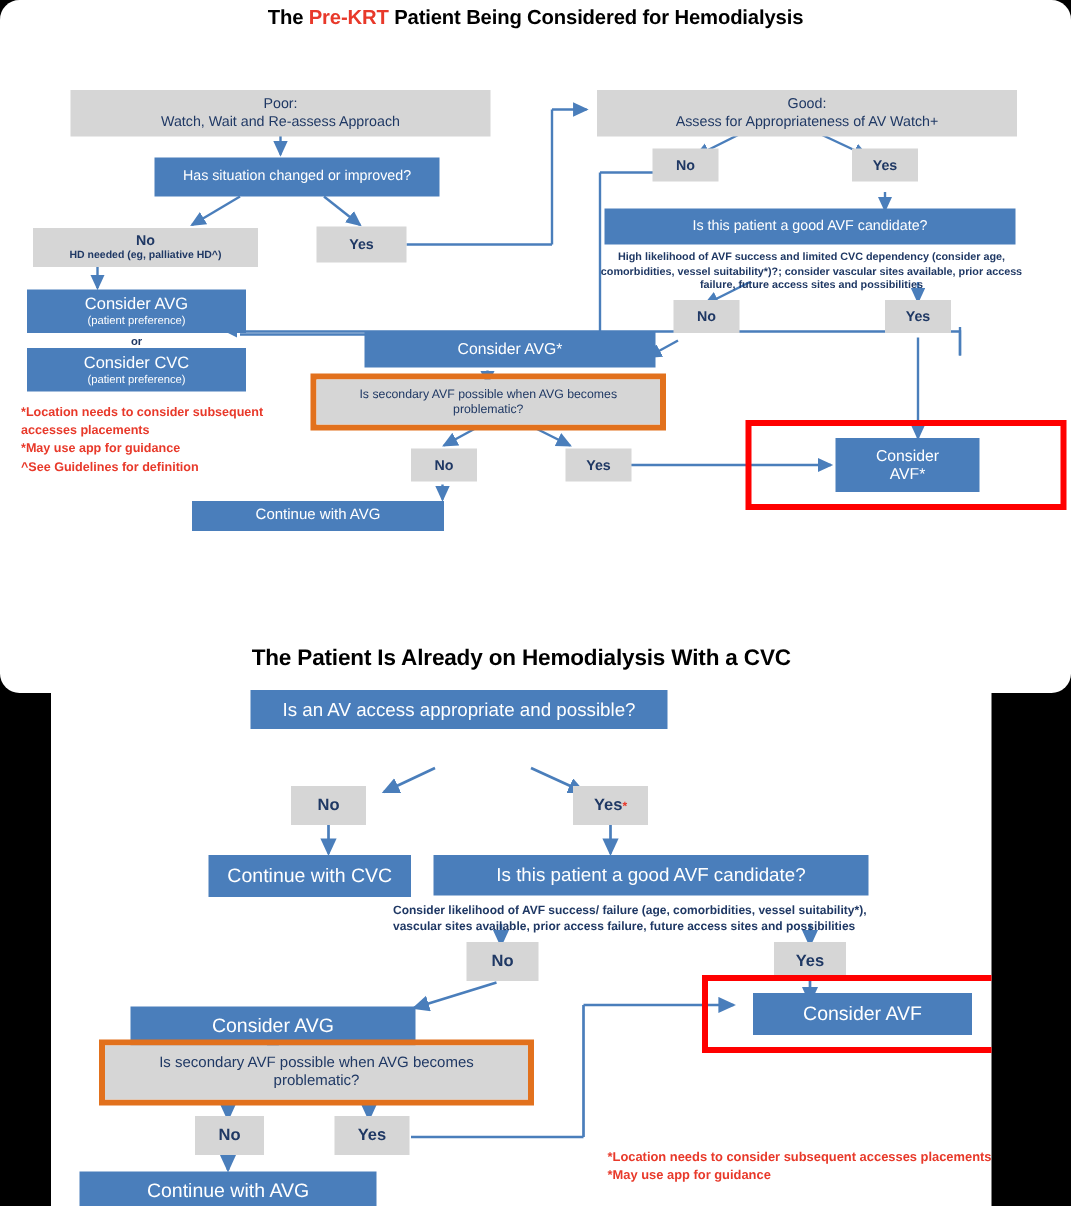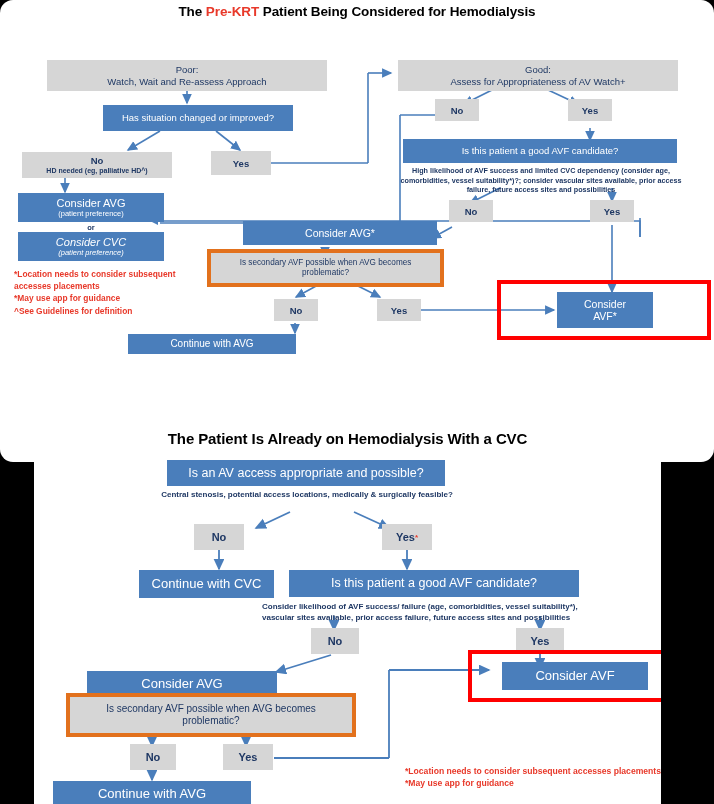--- a/index.html
+++ b/index.html
@@ -149,21 +149,21 @@
     <span>Yes</span>
   </div>
 
   <div class="bluebox" style="left:18px;top:193px;width:146px;height:29px;font-size:11px;">
     <span>Consider AVG</span>
     <span class="sub">(patient preference)</span>
   </div>
 
   <div style="position:absolute;left:18px;top:223px;width:146px;text-align:center;font-size:7.5px;color:#1f3864;font-weight:bold;">or</div>
 
-  <div class="bluebox" style="left:18px;top:232px;width:146px;height:29px;font-size:11px;font-style:italic;">
+  <div class="bluebox" style="left:18px;top:232px;width:146px;height:29px;font-size:11px;">
     <span>Consider CVC</span>
     <span class="sub">(patient preference)</span>
   </div>
 
   <div class="ynbox" style="left:435px;top:99px;width:44px;height:22px;">
     <span>No</span>
   </div>
 
   <div class="ynbox" style="left:568px;top:99px;width:44px;height:22px;">
     <span>Yes</span>
@@ -258,23 +258,20 @@
       <path d="M240,342 L355,342" marker-end="none"></path>
       <path d="M355,342 L355,254" marker-end="none"></path>
       <path d="M355,254 L455,254"></path>
     </g>
   </svg>
 
   <div class="bluebox" style="left:133px;top:44px;width:278px;height:26px;font-size:12.5px;">
     <span>Is an AV access appropriate and possible?</span>
   </div>
 
-  <div class="capt" style="left:98px;top:74px;width:350px;font-size:8px;">
-    <span>Central stenosis, potential access locations, medically &amp; surgically feasible?</span>
-  </div>
 
   <div class="ynbox" style="left:160px;top:108px;width:50px;height:26px;font-size:11px;">
     <span>No</span>
   </div>
 
   <div class="ynbox" style="left:348px;top:108px;width:50px;height:26px;font-size:11px;">
     <span>Yes</span>
       <span class="star">*</span>
   </div>
 

